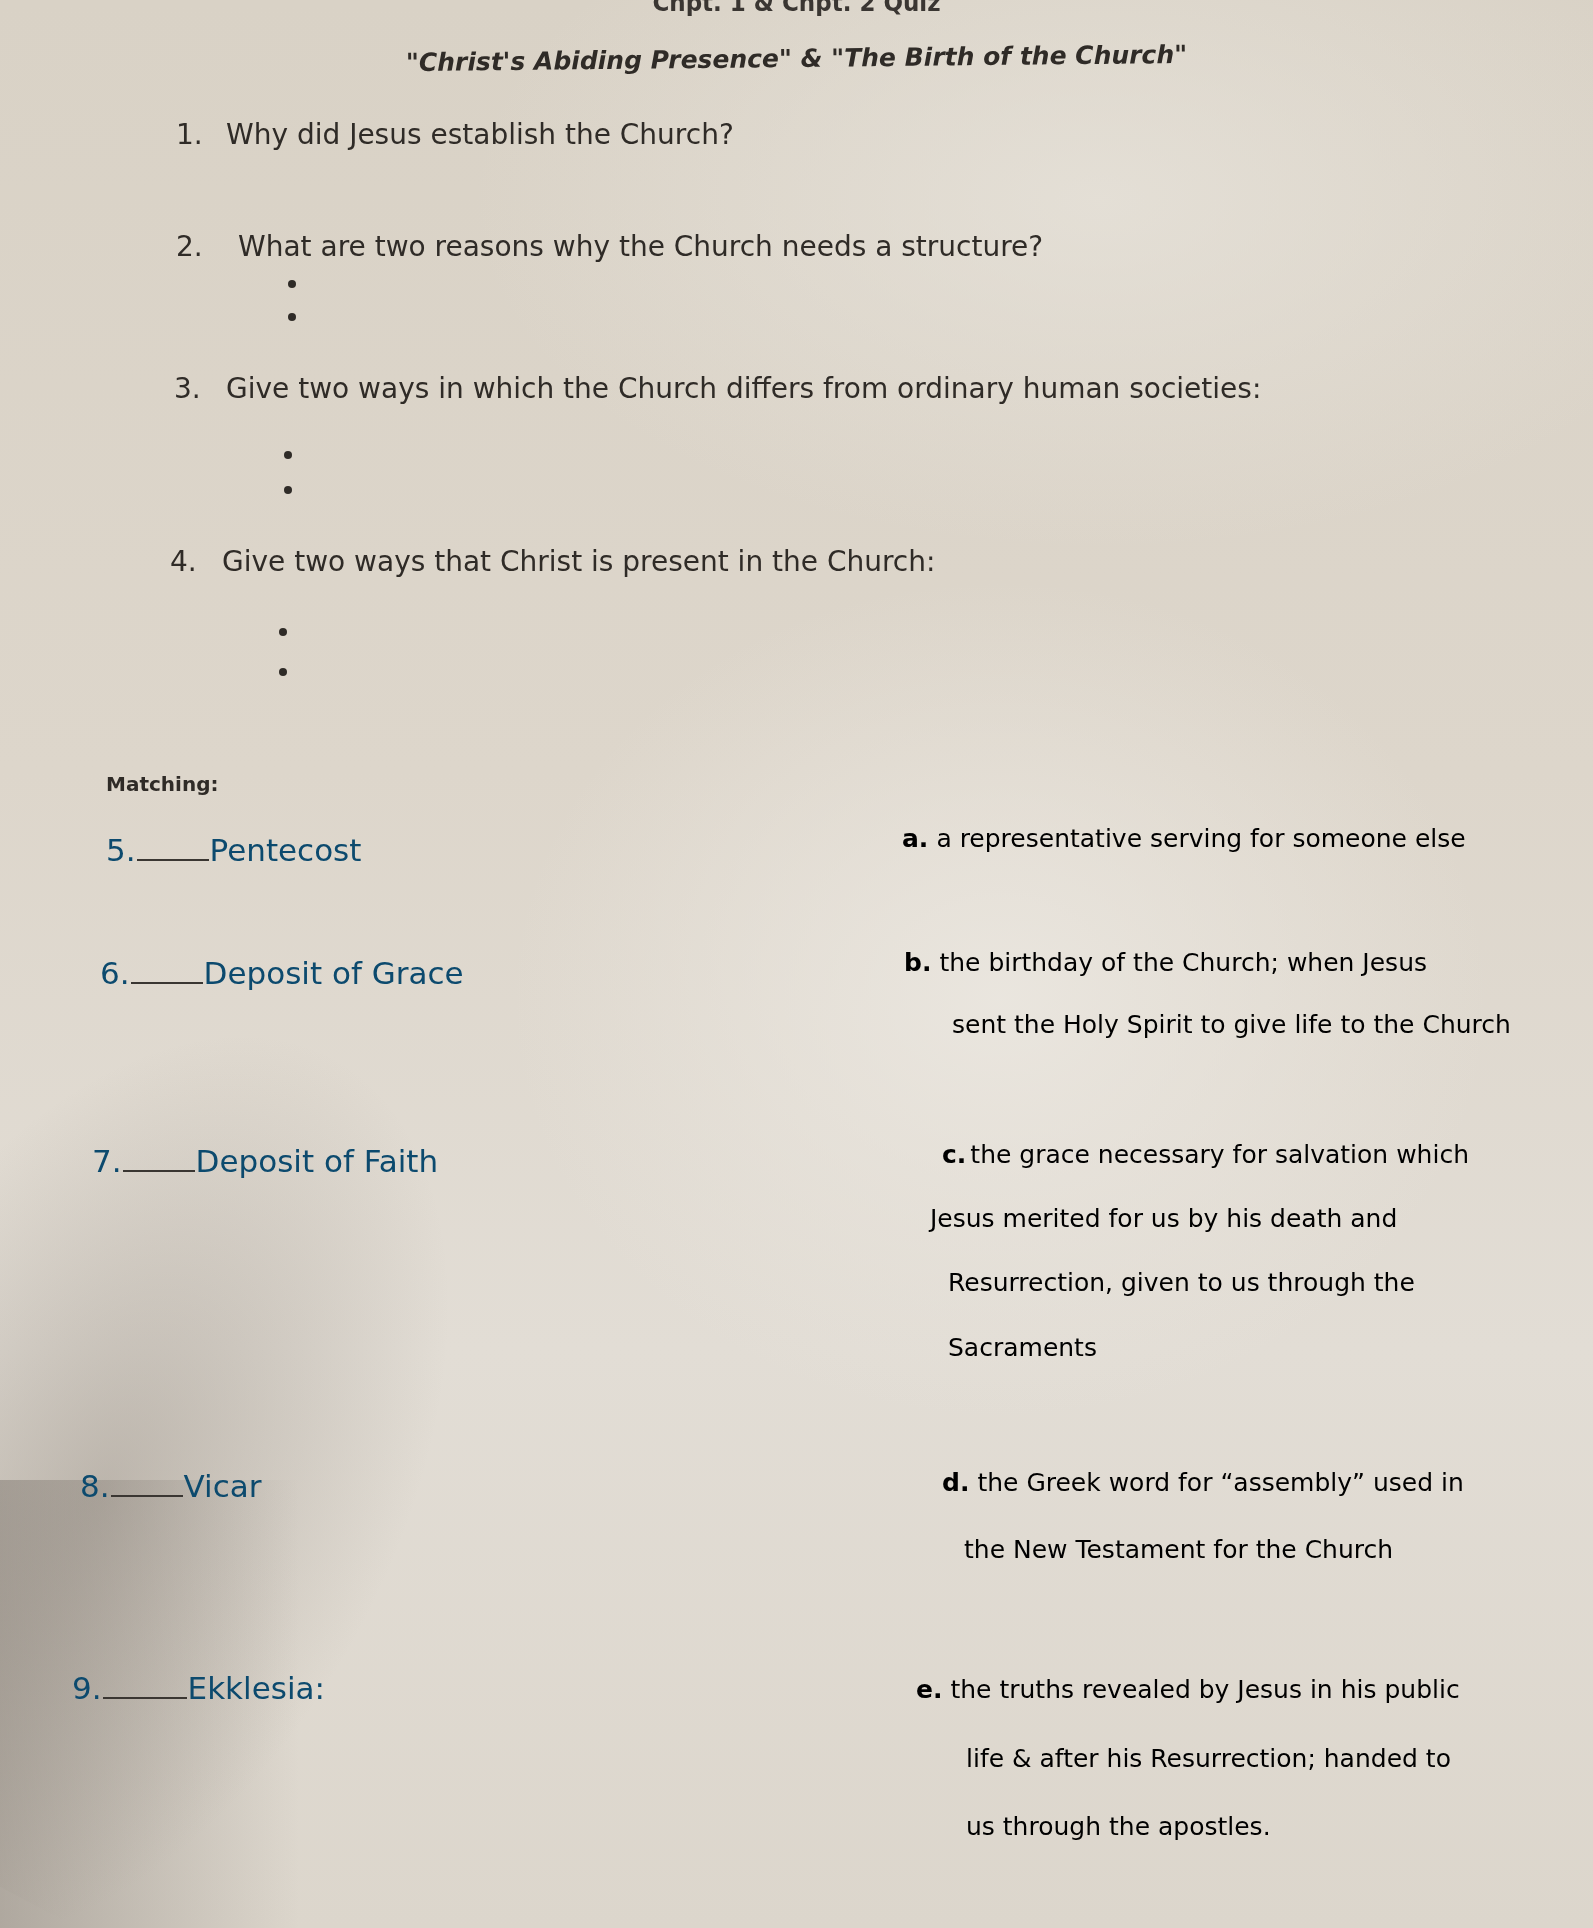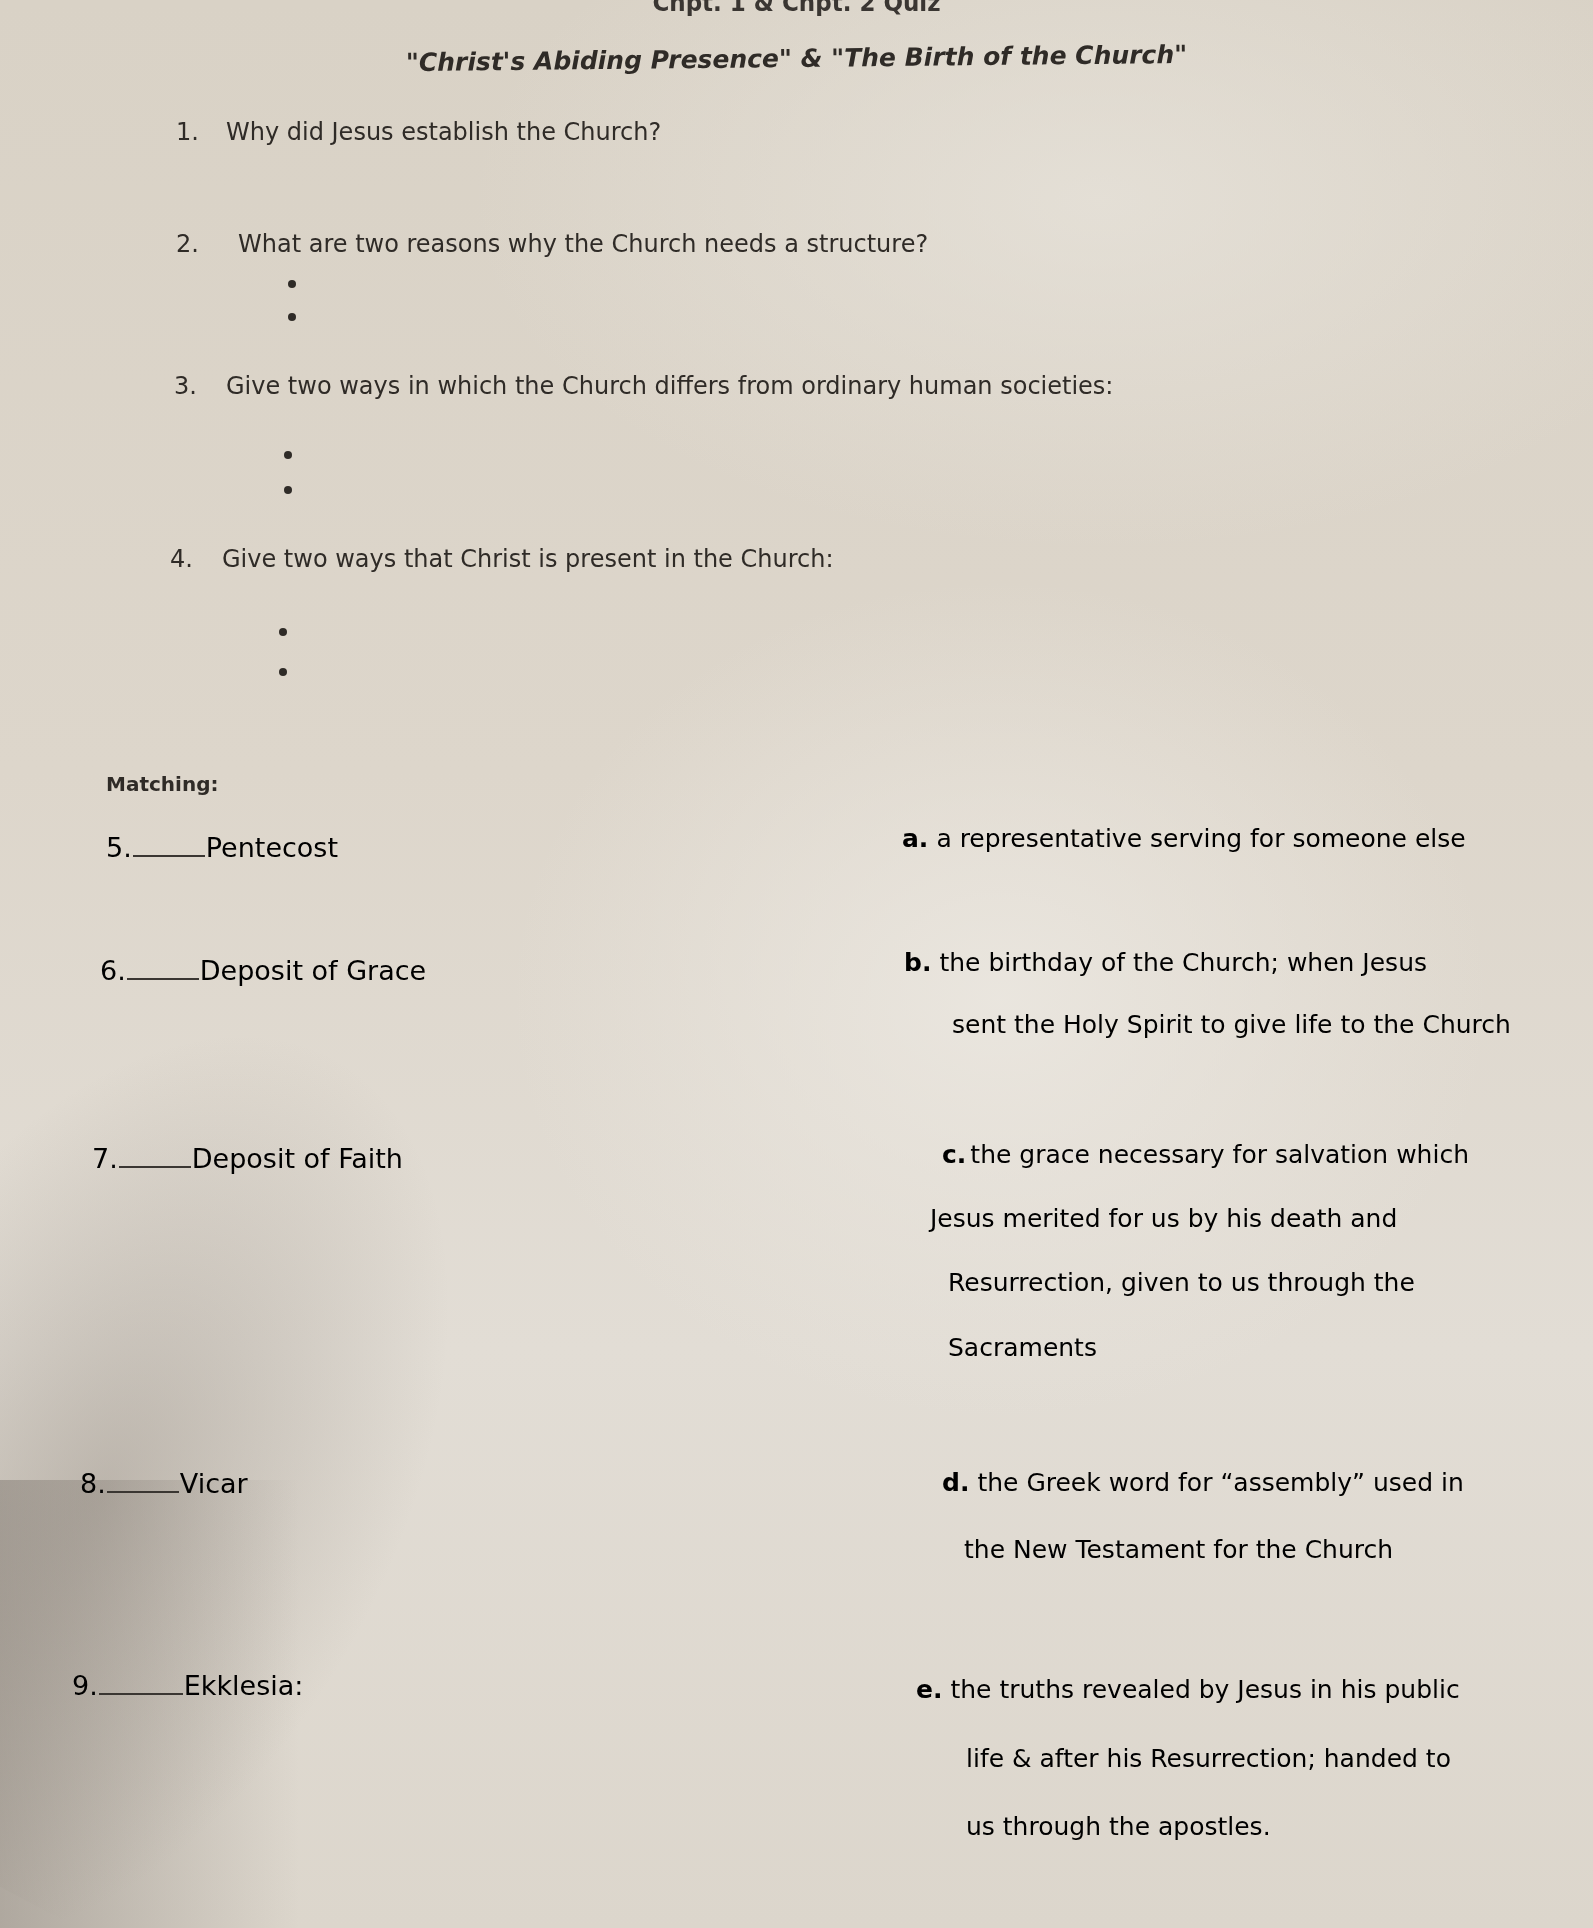--- a/index.html
+++ b/index.html
@@ -54,37 +54,37 @@
     .subtitle {
       left: 0; right: 0; top: 44px;
       text-align: center;
       font-size: 25px;
       font-weight: bold;
       font-style: italic;
       color: #2f2b27;
       transform: rotate(-0.6deg);
     }
     .q {
-      font-size: 24px;
+      font-size: 28px;
       color: #2f2b27;
     }
     .q .num { display: inline-block; width: 50px; }
     .bullet {
       width: 8px; height: 8px;
       border-radius: 50%;
       background: #2f2b27;
     }
     .matching-head {
       font-size: 20px;
       font-weight: bold;
       color: #2f2b27;
     }
     .term {
-      font-size: 27px;
-      color: #000000;
+      font-size: 31px;
+      color: #0c4a6e;
     }
     .term .blank {
       display: inline-block;
       width: 72px;
       border-bottom: 2px solid #3a3632;
       margin: 0 1px;
       height: 16px;
       vertical-align: baseline;
     }
     .def {

